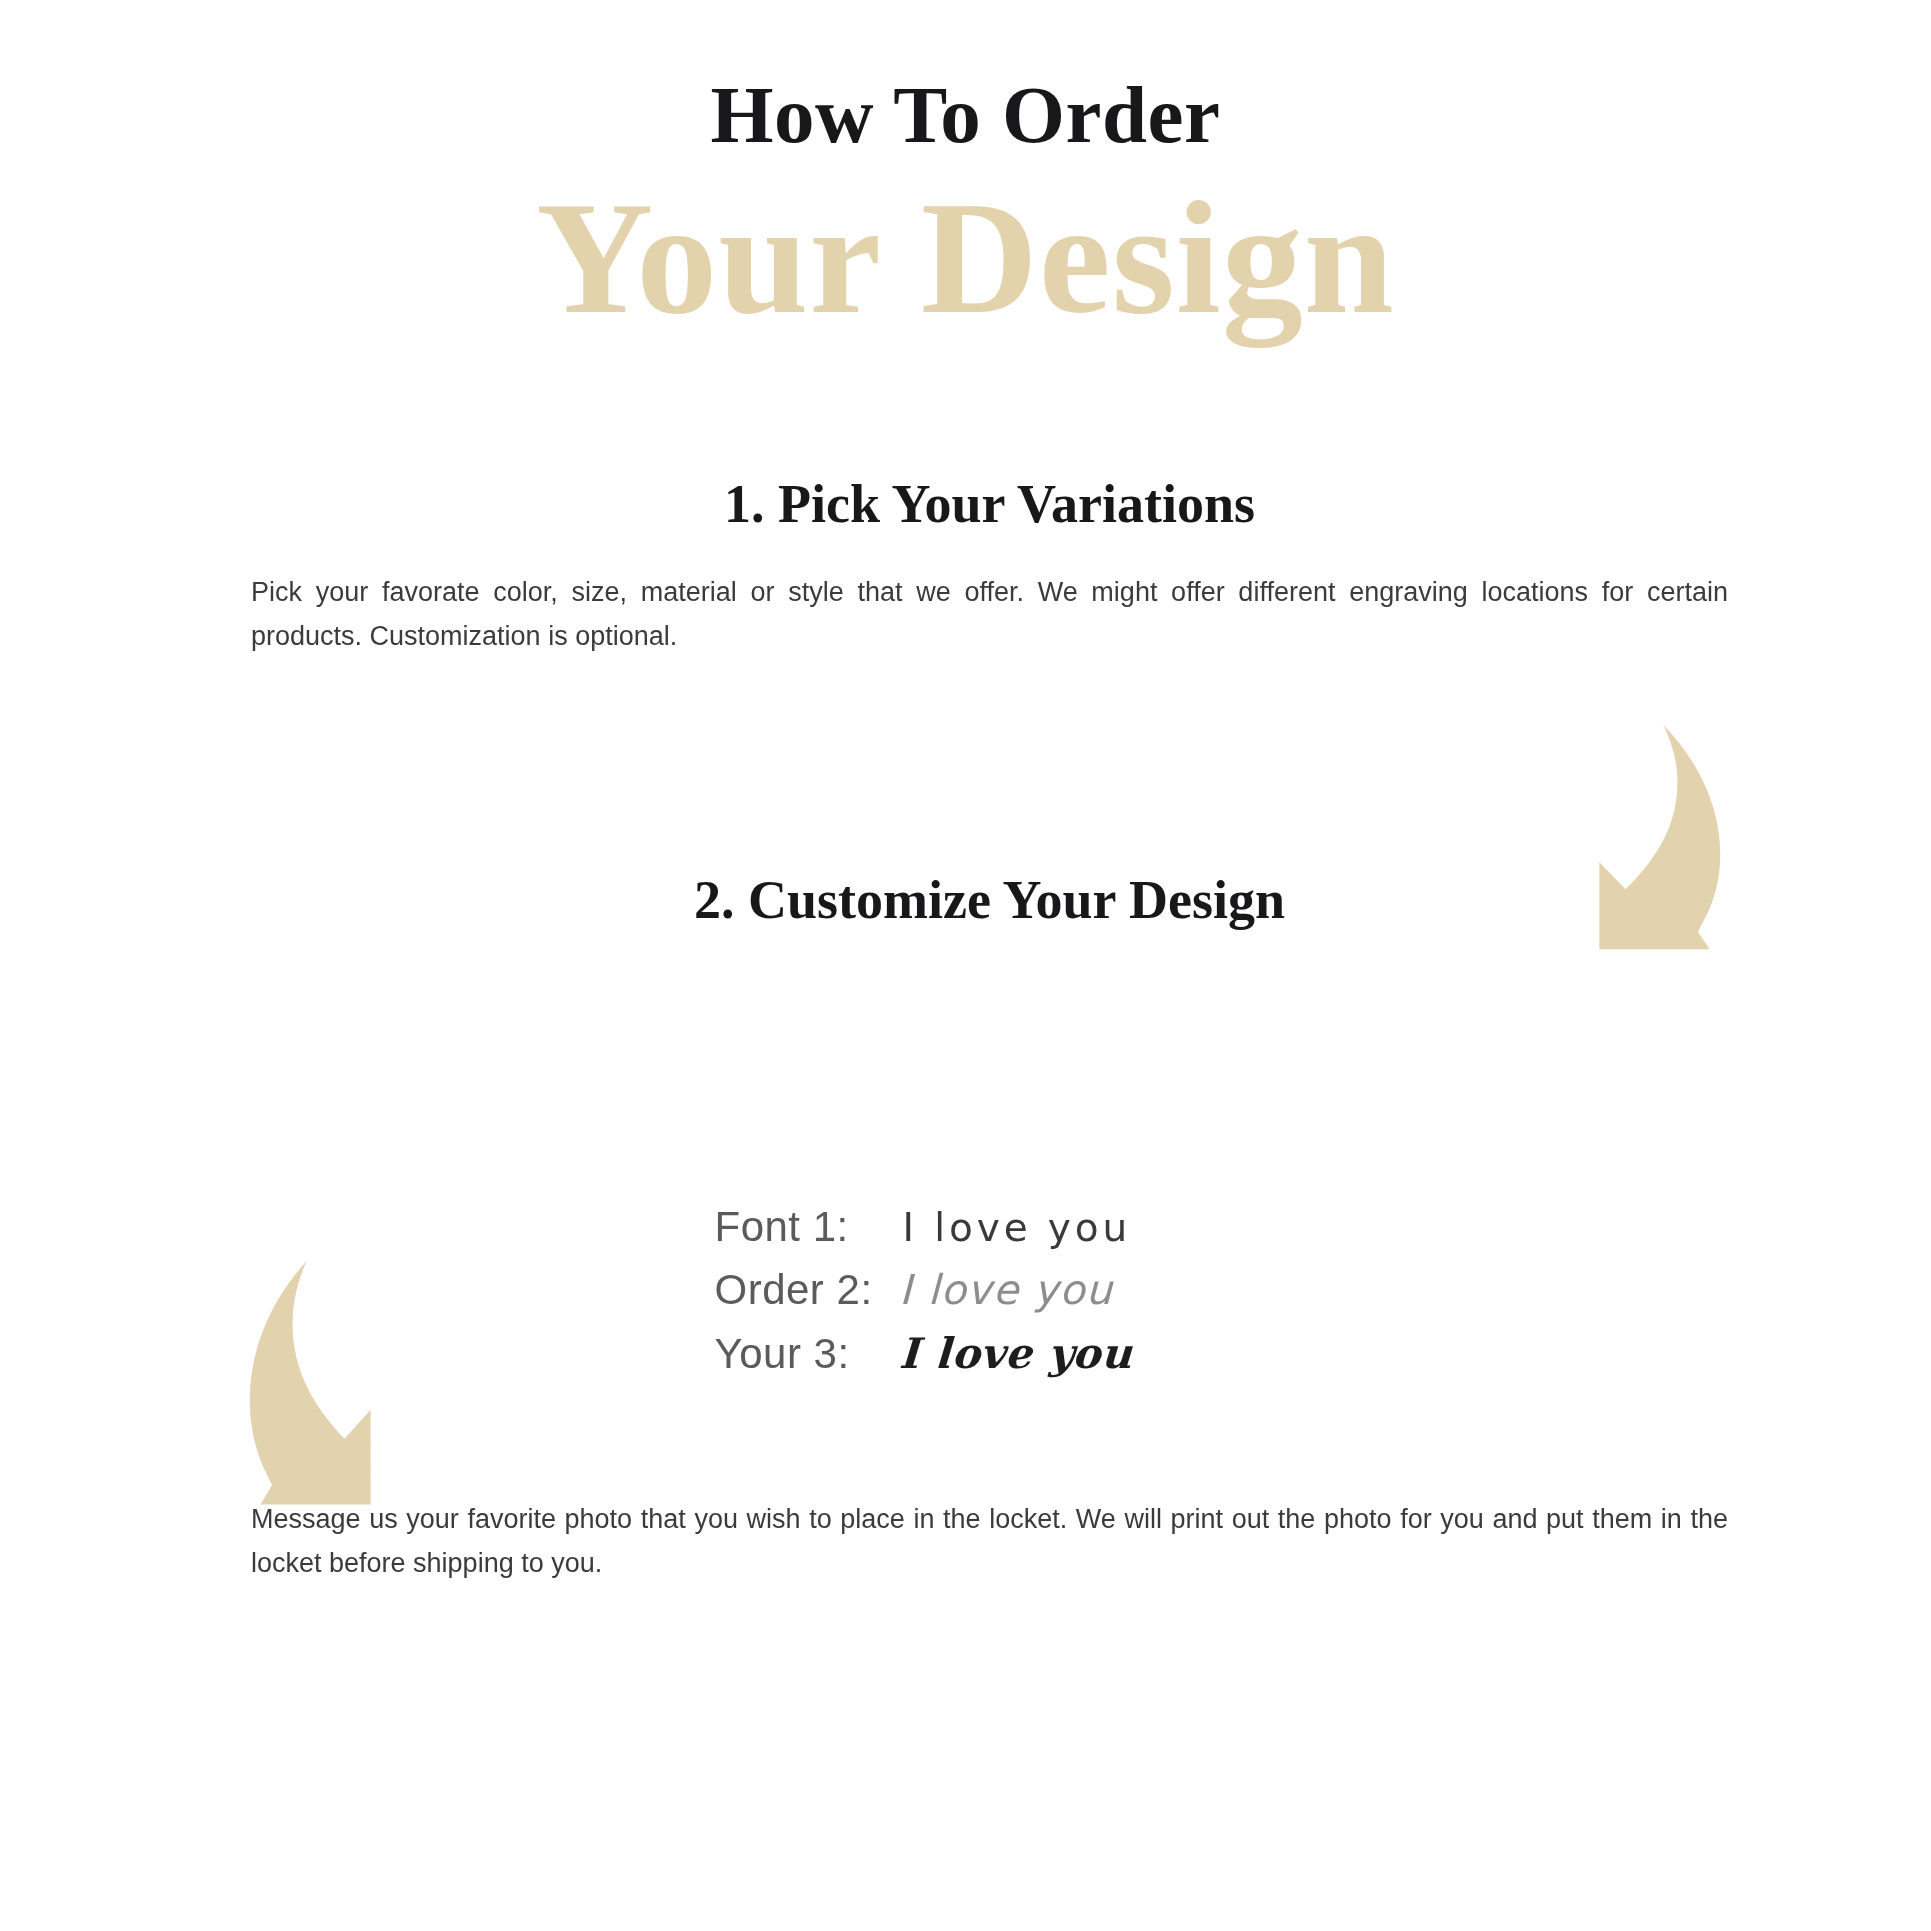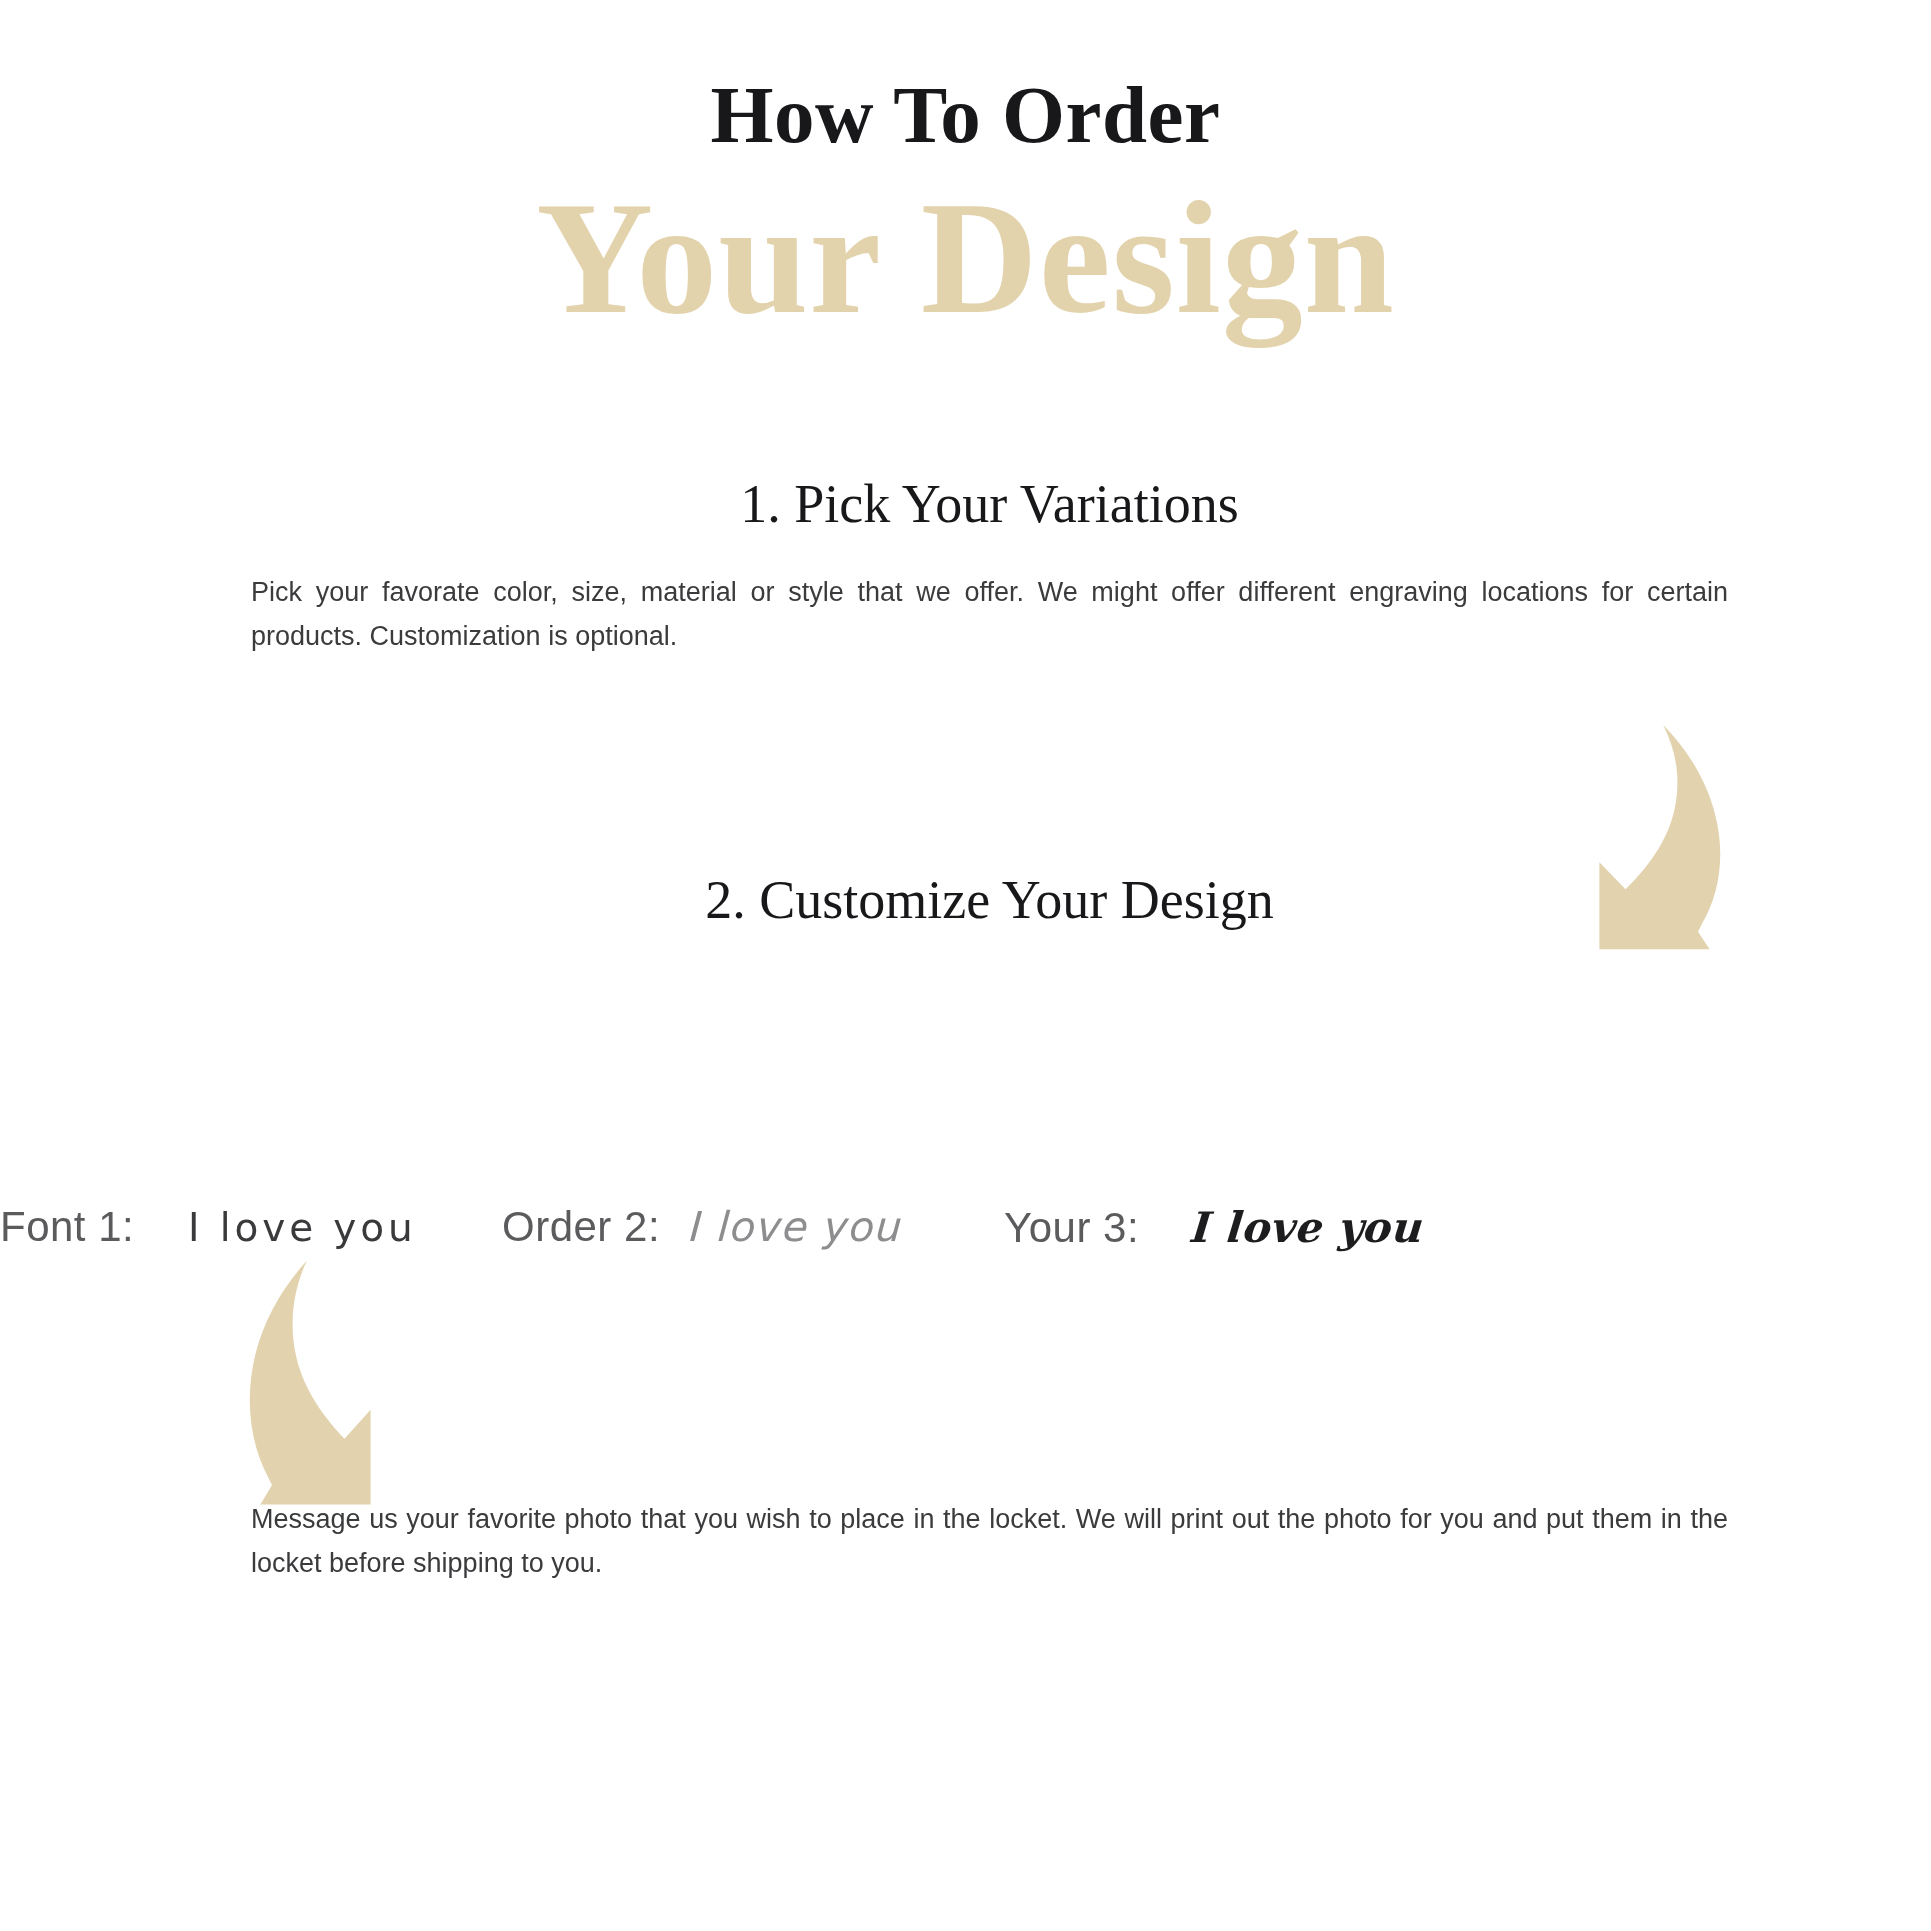--- a/index.html
+++ b/index.html
@@ -49,21 +49,21 @@
   }
 
   
   .section {
     position: absolute;
     left: 251px;
     width: 1477px;
   }
   .section-heading {
     font-family: "Liberation Serif", "DejaVu Serif", serif;
-    font-weight: normal;
+    font-weight: bold;
     font-size: 54px;
     line-height: 1.1;
     color: #18181a;
     text-align: center;
     margin: 0 0 37px 0;
   }
   .section-body {
     font-family: "Liberation Sans", sans-serif;
     font-size: 27px;
     line-height: 1.62;
@@ -78,21 +78,21 @@
   #section-2 { top: 871px; }
   #section-3 { top: 1498px; }
 
   
   .font-samples {
     position: absolute;
     top: 1203px;
     left: 0;
     width: 1931px;
     display: flex;
-    flex-direction: row;
+    flex-direction: column;
     align-items: center;
   }
   .font-row {
     display: flex;
     align-items: baseline;
     width: 502px;
     height: 63px;
   }
   .font-label {
     font-family: "Liberation Sans", sans-serif;

